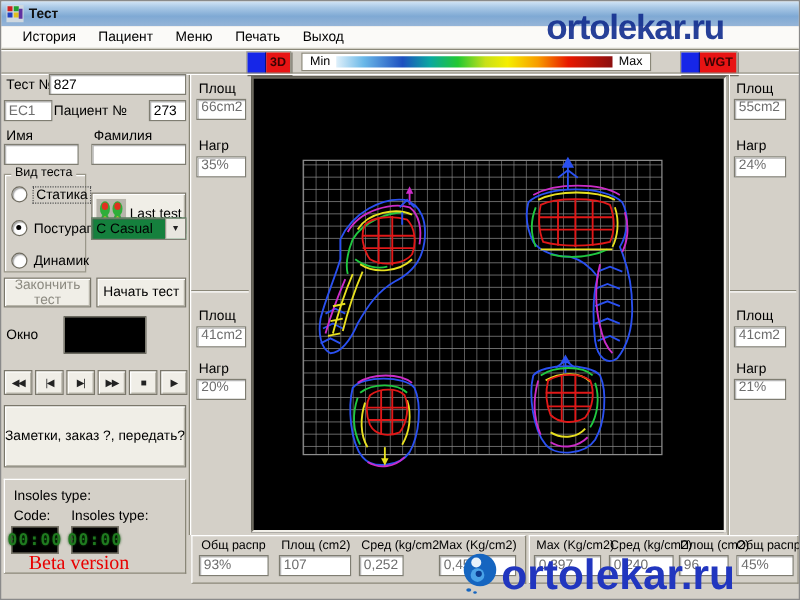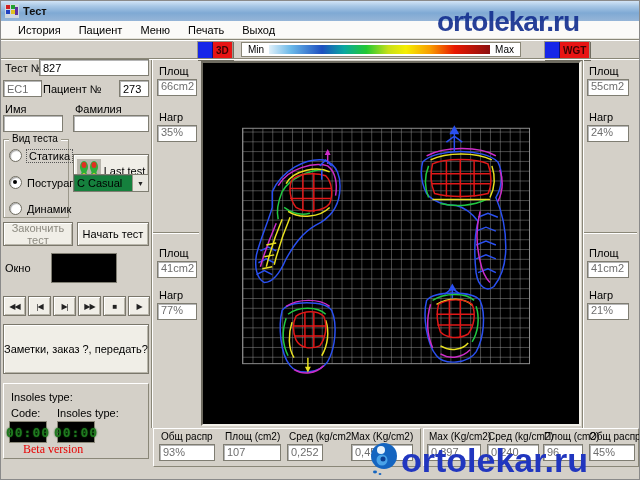--- a/index.html
+++ b/index.html
@@ -49,21 +49,21 @@
     display:flex;align-items:center;box-sizing:border-box;cursor:pointer;}
   .combo .ctext{flex:1;padding-left:3px;}
   .combo .cbtn{width:15px;height:100%;background:#e8e6df;border-left:1px solid #9a978a;
     display:flex;align-items:center;justify-content:center;font-size:7px;color:#222;}
   .blackbox{position:absolute;background:#000;border:1px solid #7f7d72;}
   .panel-raised{position:absolute;background:#d4d0c8;border:1px solid;border-color:#ffffff #8a8778 #8a8778 #ffffff;box-sizing:border-box;}
   .led{position:absolute;background:#000;border:1px solid #8a8778;color:#1f7a1f;
     font-family:"DejaVu Sans Mono",monospace;font-size:13px;font-weight:bold;letter-spacing:1px;
     display:flex;align-items:center;justify-content:center;text-shadow:0 0 2px #0c4a0c;box-sizing:border-box;}
   .led .bright{color:#2ee82e;}
-  .beta{position:absolute;color:#e80000;font-family:"Liberation Serif",serif;font-size:12px;white-space:nowrap;}
+  .beta{position:absolute;color:#e80000;font-family:"Liberation Serif",serif;font-size:16px;white-space:nowrap;}
   .display{position:absolute;left:200px;top:60px;width:380px;height:365px;background:#000;
     border:2px solid;border-color:#6e6b60 #f2f0e9 #f2f0e9 #6e6b60;box-sizing:border-box;}
   .wm{position:absolute;font-weight:bold;white-space:nowrap;z-index:50;pointer-events:none;
     font-family:"Liberation Sans",sans-serif;}
   .wm-top{left:436px;top:5px;font-size:28px;letter-spacing:-1px;color:rgba(21,48,143,.92);}
   .wm-bottom{left:400px;top:440px;font-size:34px;letter-spacing:0px;color:#2136bf;}
   .logo{position:absolute;left:368px;top:440px;z-index:50;pointer-events:none;}
   .bfield .blabel{position:absolute;font-size:10px;white-space:nowrap;}
   .bfield .bvalue{position:absolute;background:#fff;border:1px solid #7f7d72;
     box-shadow:inset 1px 1px 0 rgba(90,90,90,.45);color:#6e6e6e;font-size:11px;
@@ -207,21 +207,21 @@
     <div class="lbl" style="left:158px;top:64px;">Площ</div>
     <div class="inp gray" style="left:156px;top:78px;width:40px;height:17px;">66cm2</div>
     <div class="lbl" style="left:158px;top:110px;">Нагр</div>
     <div class="inp gray" style="left:156px;top:124px;width:40px;height:17px;">35%</div>
   </div>
   <div class="groove-h" style="left:152px;top:231px;width:46px;"></div>
   <div>
     <div class="lbl" style="left:158px;top:246px;">Площ</div>
     <div class="inp gray" style="left:156px;top:260px;width:40px;height:17px;">41cm2</div>
     <div class="lbl" style="left:158px;top:288px;">Нагр</div>
-    <div class="inp gray" style="left:156px;top:302px;width:40px;height:17px;">77%</div>
+    <div class="inp gray" style="left:156px;top:302px;width:40px;height:17px;">20%</div>
   </div>
 
   <div>
     <div class="lbl" style="left:588px;top:64px;">Площ</div>
     <div class="inp gray" style="left:586px;top:78px;width:42px;height:17px;">55cm2</div>
     <div class="lbl" style="left:588px;top:110px;">Нагр</div>
     <div class="inp gray" style="left:586px;top:124px;width:42px;height:17px;">24%</div>
   </div>
   <div class="groove-h" style="left:582px;top:231px;width:54px;"></div>
   <div>

